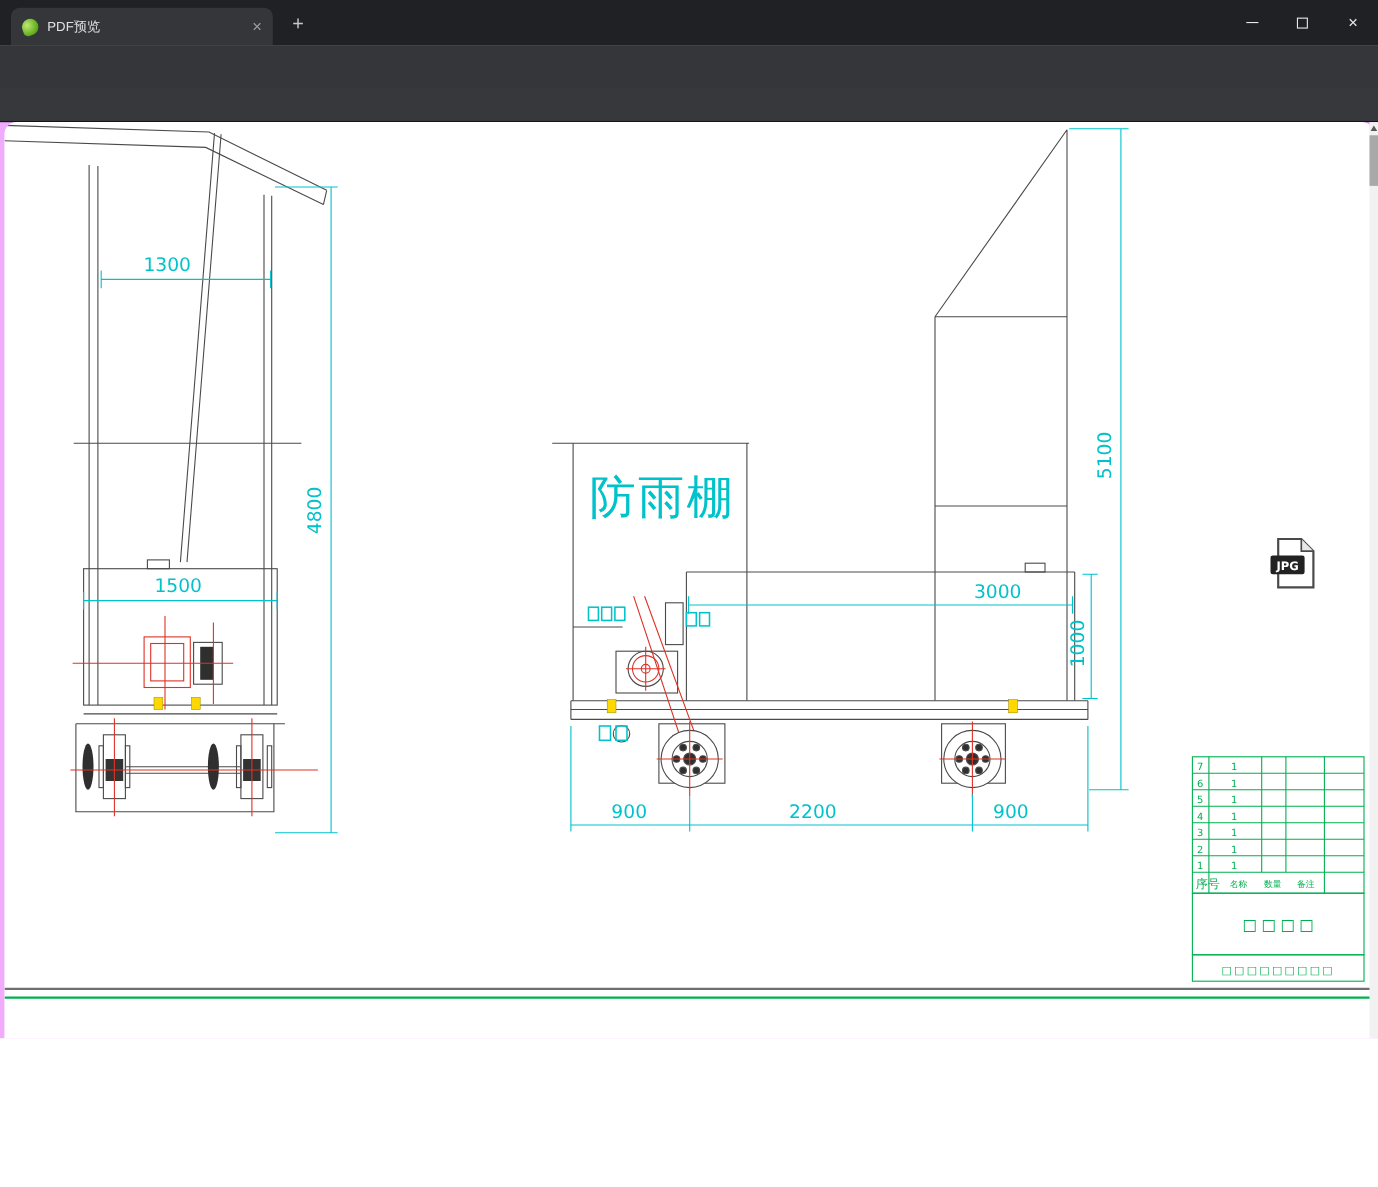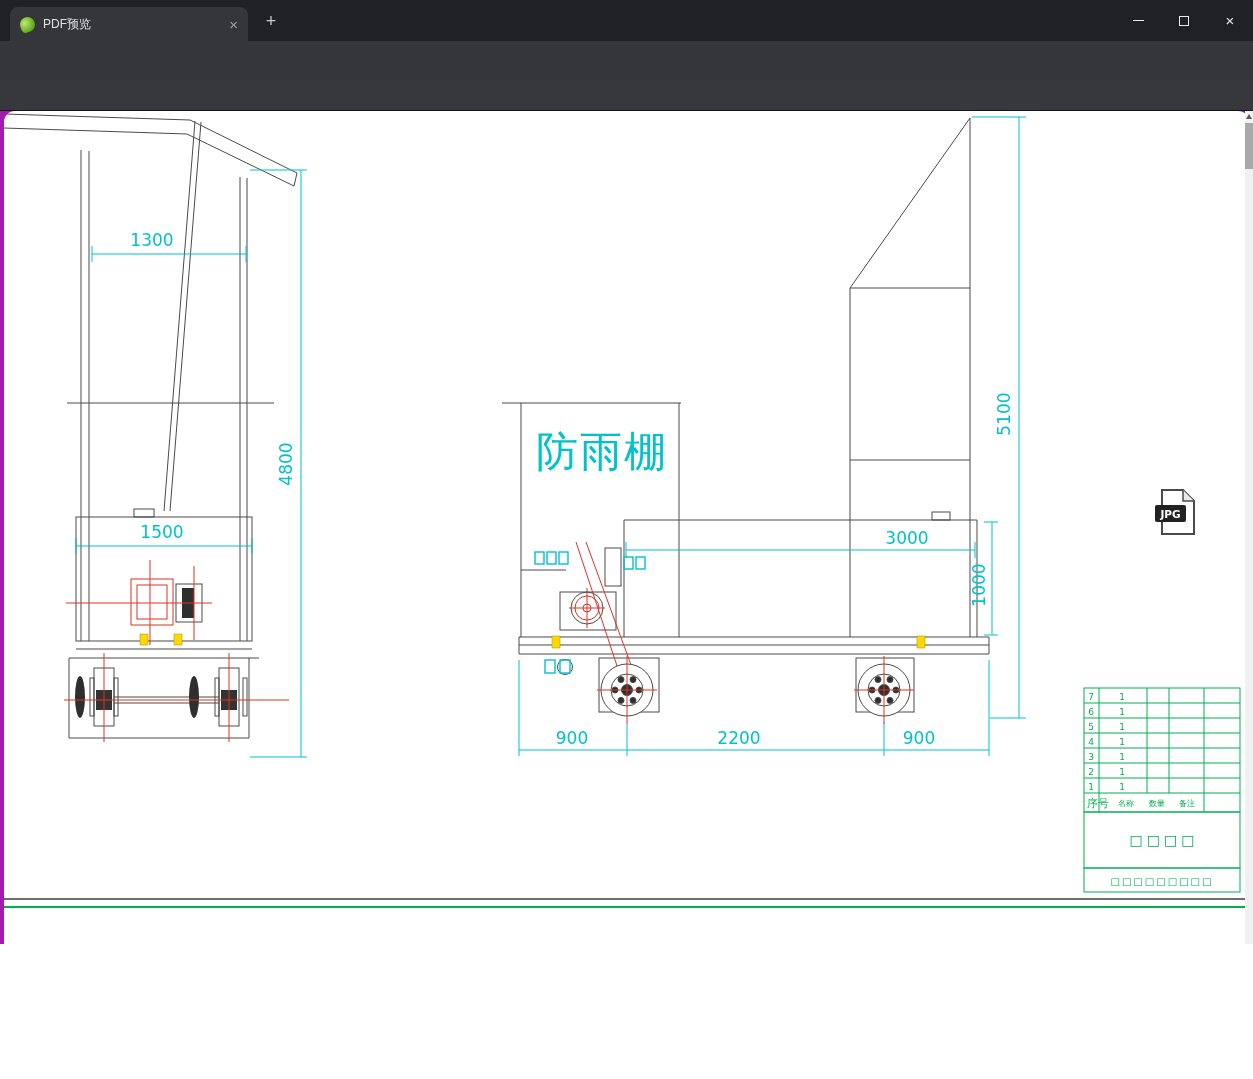--- a/index.html
+++ b/index.html
@@ -1,17 +1,17 @@
 <!DOCTYPE html>
 <html style="--cyan: #00c2cb; --red: #de3226; --green: #00b050; --yellow: #ffd800; --line: #4a4a4a;"><head>
 <meta charset="utf-8">
 <style>
   * { margin:0; padding:0; box-sizing:border-box; }
   body { font-family:"Liberation Sans","DejaVu Sans",sans-serif; background:#fff; }
-  .screen { position:relative; width:1253px; height:944px; background:#a21caf; overflow:hidden; }
+  .screen { position:relative; width:1253px; height:944px; background:#f0abfc; overflow:hidden; }
 
   
   .tabbar { position:absolute; top:0; left:0; right:0; height:41px; background:#202124; }
   .tab { position:absolute; left:10px; top:7px; width:238px; height:34px; background:#35363a;
          border-radius:8px 8px 0 0; display:flex; align-items:center; gap:8px; padding:0 10px;
          color:#dfe1e5; font-size:12px; }
   .favicon { width:15px; height:15px; flex:none; border-radius:50% 50% 50% 4px;
              background:radial-gradient(circle at 35% 35%, #bfe874, #55a512 75%); transform:rotate(-20deg); }
   .tab-title { flex:1; white-space:nowrap; overflow:hidden; }
   .tab-close { color:#9aa0a6; font-size:15px; line-height:1; }

